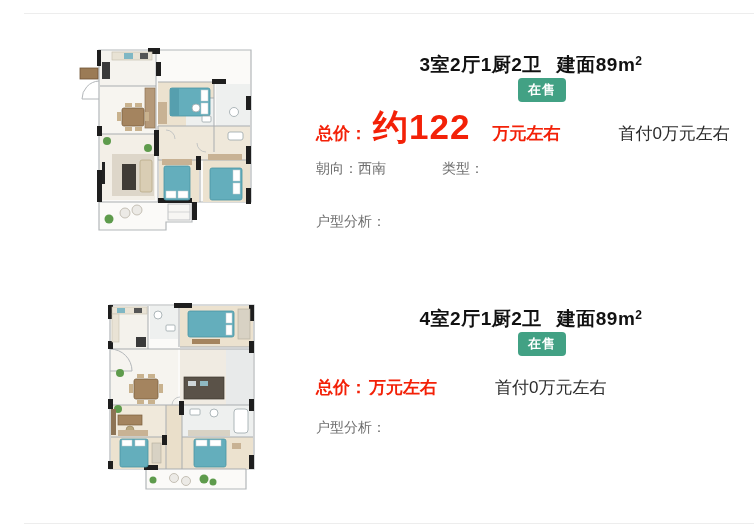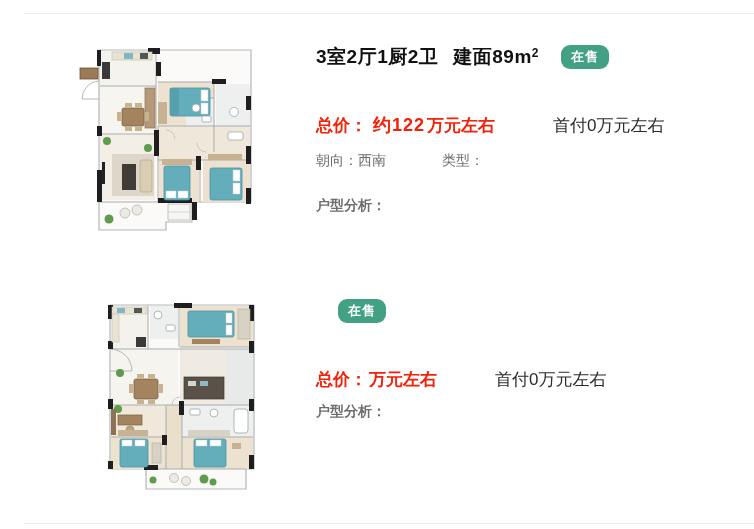--- a/index.html
+++ b/index.html
@@ -15,42 +15,42 @@
   .listing.first{top:42px;}
   .listing.second{top:296px;}
 
   .plan-wrap{position:absolute;top:0;display:block;line-height:0;}
   .listing.first .plan-wrap{left:46px;}
   .listing.second .plan-wrap{left:96px;top:1px;}
   .plan-wrap svg{display:block;}
 
   .info-col{position:absolute;left:316px;top:0;right:8px;}
 
-  .title-row{display:flex;align-items:center;margin-top:2px;height:26px;}
+  .title-row{display:flex;align-items:center;margin-top:10px;height:26px;flex-direction:column;}
   .title{
     margin:0;font-size:19px;font-weight:bold;color:var(--title-dark,#111);
     letter-spacing:0.5px;white-space:nowrap;
   }
   .title .area{margin-left:15px;}
   .title sup{font-size:12px;vertical-align:6px;}
   .badge{
     display:inline-block;margin-left:22px;background:var(--badge-green,#42a184);
     color:#fff;font-size:13px;font-weight:bold;line-height:1;
-    padding:5px 10px 6px;border-radius:9px;letter-spacing:1px;
+    padding:5px 10px 6px;border-radius:4px;letter-spacing:1px;
   }
 
   .price-row{margin-top:20px;height:30px;display:flex;align-items:baseline;white-space:nowrap;}
   .price-label,.price-suffix{font-size:17px;font-weight:bold;color:var(--price-red,#f32108);}
-  .price-value{font-size:18px;font-weight:bold;color:var(--price-red,#f32108);margin:0 0 0 6px;letter-spacing:1px;}
+  .price-value{font-size:35px;font-weight:bold;color:var(--price-red,#f32108);margin:0 20px 0 6px;letter-spacing:1px;}
   .price-suffix{margin-left:2px;}
   .downpayment{font-size:17px;color:var(--downpayment-dark,#2b2b2b);margin-left:58px;font-weight:normal;margin-top:24px;}
 
   .detail-row{margin-top:32px;height:16px;font-size:14px;color:var(--detail-gray,#6d6d6d);white-space:nowrap;}
   .detail-row .type{margin-left:52px;margin-top:32px;}
-  .detail-row.analysis{margin-top:29px;font-weight:bold;}
+  .detail-row.analysis{margin-top:37px;}
 </style>
 </head>
 <body style="background: rgb(255, 255, 255);">
 
 <div class="divider top"></div>
 
 <div class="listing first">
 
   <a class="plan-wrap">
     <svg width="222" height="198" viewBox="0 0 222 198">
@@ -288,20 +288,23 @@
       <circle cx="78" cy="181" r="4.5" fill="#eceae6" stroke="#b9b2a6" stroke-width="0.8"></circle>
       <circle cx="90" cy="184" r="4.5" fill="#eceae6" stroke="#b9b2a6" stroke-width="0.8"></circle>
       <circle cx="108" cy="182" r="4.5" fill="#5e9b4c"></circle>
       <circle cx="117" cy="185" r="3.5" fill="#5e9b4c"></circle>
       <circle cx="57" cy="183" r="3.5" fill="#5e9b4c"></circle>
     </svg>
   </a>
 
   <div class="info-col">
     <div class="title-row">
+      <h3 class="title">
+        <span>4室2厅1厨2卫</span><span class="area">建面89m</span><sup>2</sup>
+      </h3>
       <span class="badge">在售</span>
     </div>
     <div class="price-row">
       <span class="price-label">总价：</span>
       <span class="price-suffix">万元左右</span>
       <span class="downpayment">首付0万元左右</span>
     </div>
     <div class="detail-row analysis">
       <span>户型分析：</span><span></span>
     </div>

